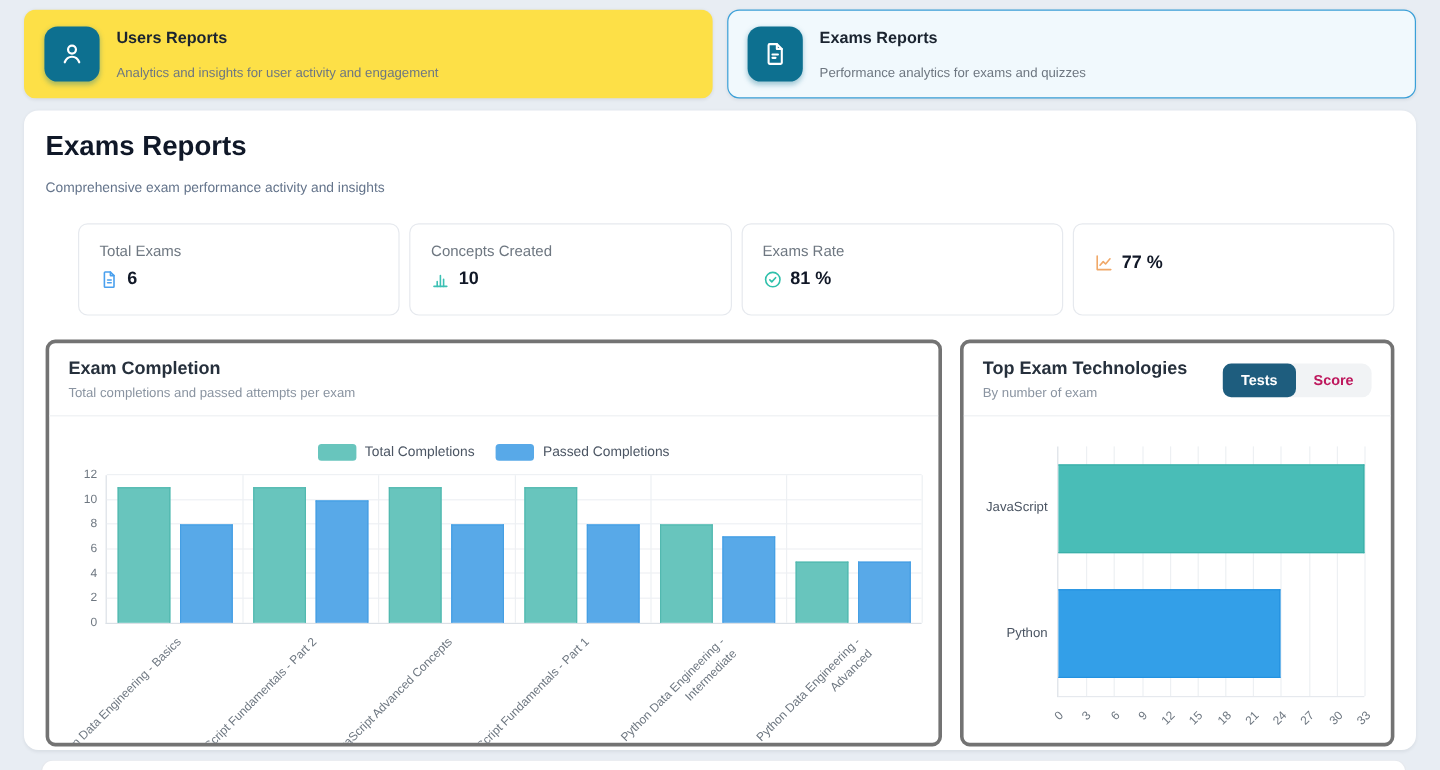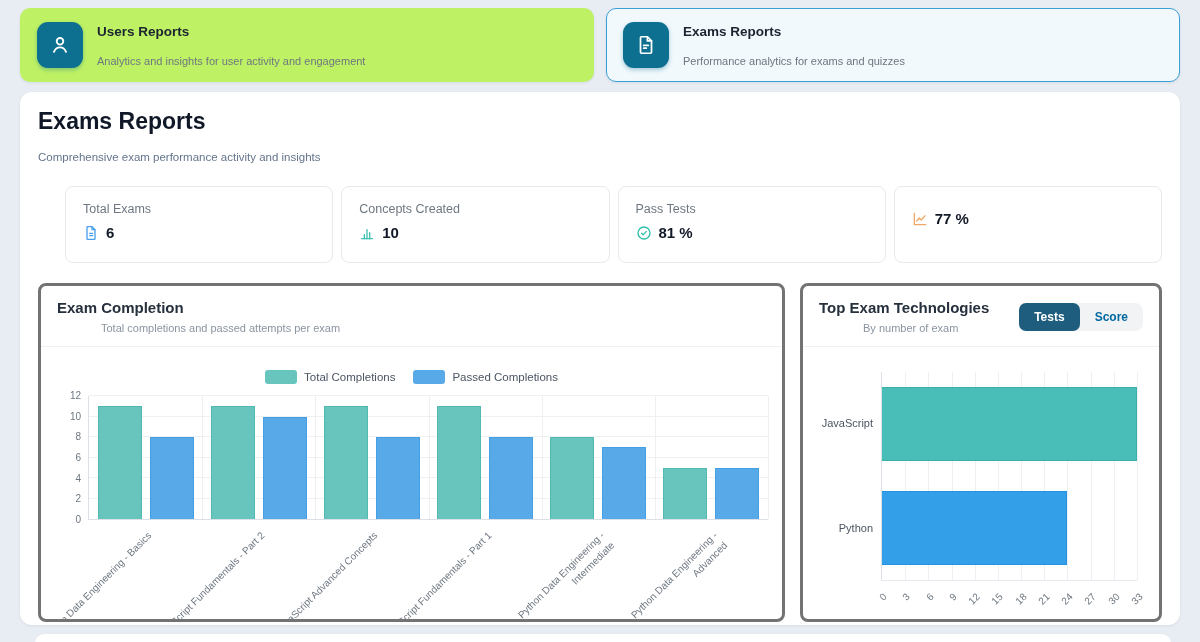--- a/index.html
+++ b/index.html
@@ -1,21 +1,21 @@
 <!DOCTYPE html>
 <html><head>
 <meta charset="utf-8">
 <style>
   * { margin:0; padding:0; box-sizing:border-box; }
   body { font-family:"Liberation Sans", sans-serif; }
   .page { position:relative; width:1200px; height:642px; background:#e8edf3; overflow:hidden; }
 
   
   .tabs-row { position:absolute; left:20px; top:8px; width:1160px; display:flex; gap:12px; }
-  .report-card { flex:1; height:74px; background:#bef264; border:1.5px solid transparent; border-radius:10px;
+  .report-card { flex:1; height:74px; background:#fde047; border:1.5px solid transparent; border-radius:10px;
                  display:flex; align-items:center; gap:14px; padding:0 16px; cursor:pointer;
                  box-shadow:0 1px 3px rgba(16,24,40,.08); }
   .report-card.selected { background:#f1f9fd; }
   .icon-tile { width:46px; height:46px; border-radius:11px; display:flex; align-items:center; justify-content:center;
                background:#0d7090; flex:0 0 auto; box-shadow:0 2px 4px rgba(13,112,144,.35); }
   .tab-title { font-size:13.5px; font-weight:700; color:#1b2430; }
   .tab-sub { font-size:11px; color:#6e7781; margin-top:16px; }
 
   
   .main-card { position:absolute; left:20px; top:92px; width:1160px; height:533px; background:#fff;
@@ -29,26 +29,26 @@
   .stat-value-row { display:flex; align-items:center; gap:7px; margin-top:8px; }
   .stat-icon { display:flex; }
   .stat-value { font-size:15px; font-weight:700; color:#111827; }
 
   .charts-row { position:absolute; left:18px; right:18px; top:191px; height:339px; display:flex; gap:15px; }
   .chart-card { border:3px solid #737373; border-radius:8px; background:#fff; position:relative; overflow:hidden; }
   .chart-card.left { width:747px; }
   .chart-card.right { flex:1; }
   .chart-header { padding:13px 16px 12px; border-bottom:1px solid #eef0f3; }
   .chart-title { font-size:15px; font-weight:700; color:#26303c; }
-  .chart-sub { font-size:11px; color:#8a94a1; margin-top:6px;margin-left:44px; }
+  .chart-sub { font-size:11px; color:#8a94a1; margin-top:6px; }
   .chart-header.flex { display:flex; align-items:center; justify-content:space-between; }
 
   .toggle-group { display:flex; background:#f1f3f5; border-radius:8px; }
   .toggle-btn { border:none; font-family:inherit; font-size:12px; font-weight:600; padding:7px 15px;
-                border-radius:7px; background:transparent; color:#0369a1; cursor:pointer; }
+                border-radius:7px; background:transparent; color:#be185d; cursor:pointer; }
   .toggle-btn.active { color:#fff; }
 
   
   .legend { position:absolute; top:84px; left:0; right:0; display:flex; justify-content:center; gap:18px; }
   .legend-item { display:flex; align-items:center; gap:7px; cursor:pointer; }
   .legend-swatch { width:32px; height:14px; border-radius:3px; display:inline-block; }
   .legend-label { font-size:11.5px; color:#4b5563; }
 
   
   .plot { position:absolute; left:47px; top:110px; width:680px; height:124px;
@@ -132,21 +132,21 @@
           <span class="stat-icon" style="color: rgb(60, 192, 180);">
             <svg width="16" height="16" viewBox="0 0 24 24" fill="none" stroke="currentColor" stroke-width="2" stroke-linecap="round" stroke-linejoin="round">
               <path d="M4 20.5h16"></path>
                 <path d="M8 20.5v-6M12 20.5V7M16 20.5v-9"></path>
             </svg>
           </span>
           <span class="stat-value">10</span>
         </div>
       </div>
       <div class="stat-card">
-        <div class="stat-label">Pass Tests</div>
+        <div class="stat-label">Exams Rate</div>
         <div class="stat-value-row">
           <span class="stat-icon" style="color: rgb(47, 192, 171);">
             <svg width="16" height="16" viewBox="0 0 24 24" fill="none" stroke="currentColor" stroke-width="2" stroke-linecap="round" stroke-linejoin="round">
               <circle cx="12" cy="12" r="9"></circle>
                 <path d="M8.3 12.4l2.4 2.4 4.8-5.2"></path>
             </svg>
           </span>
           <span class="stat-value">81 %</span>
         </div>
       </div>

